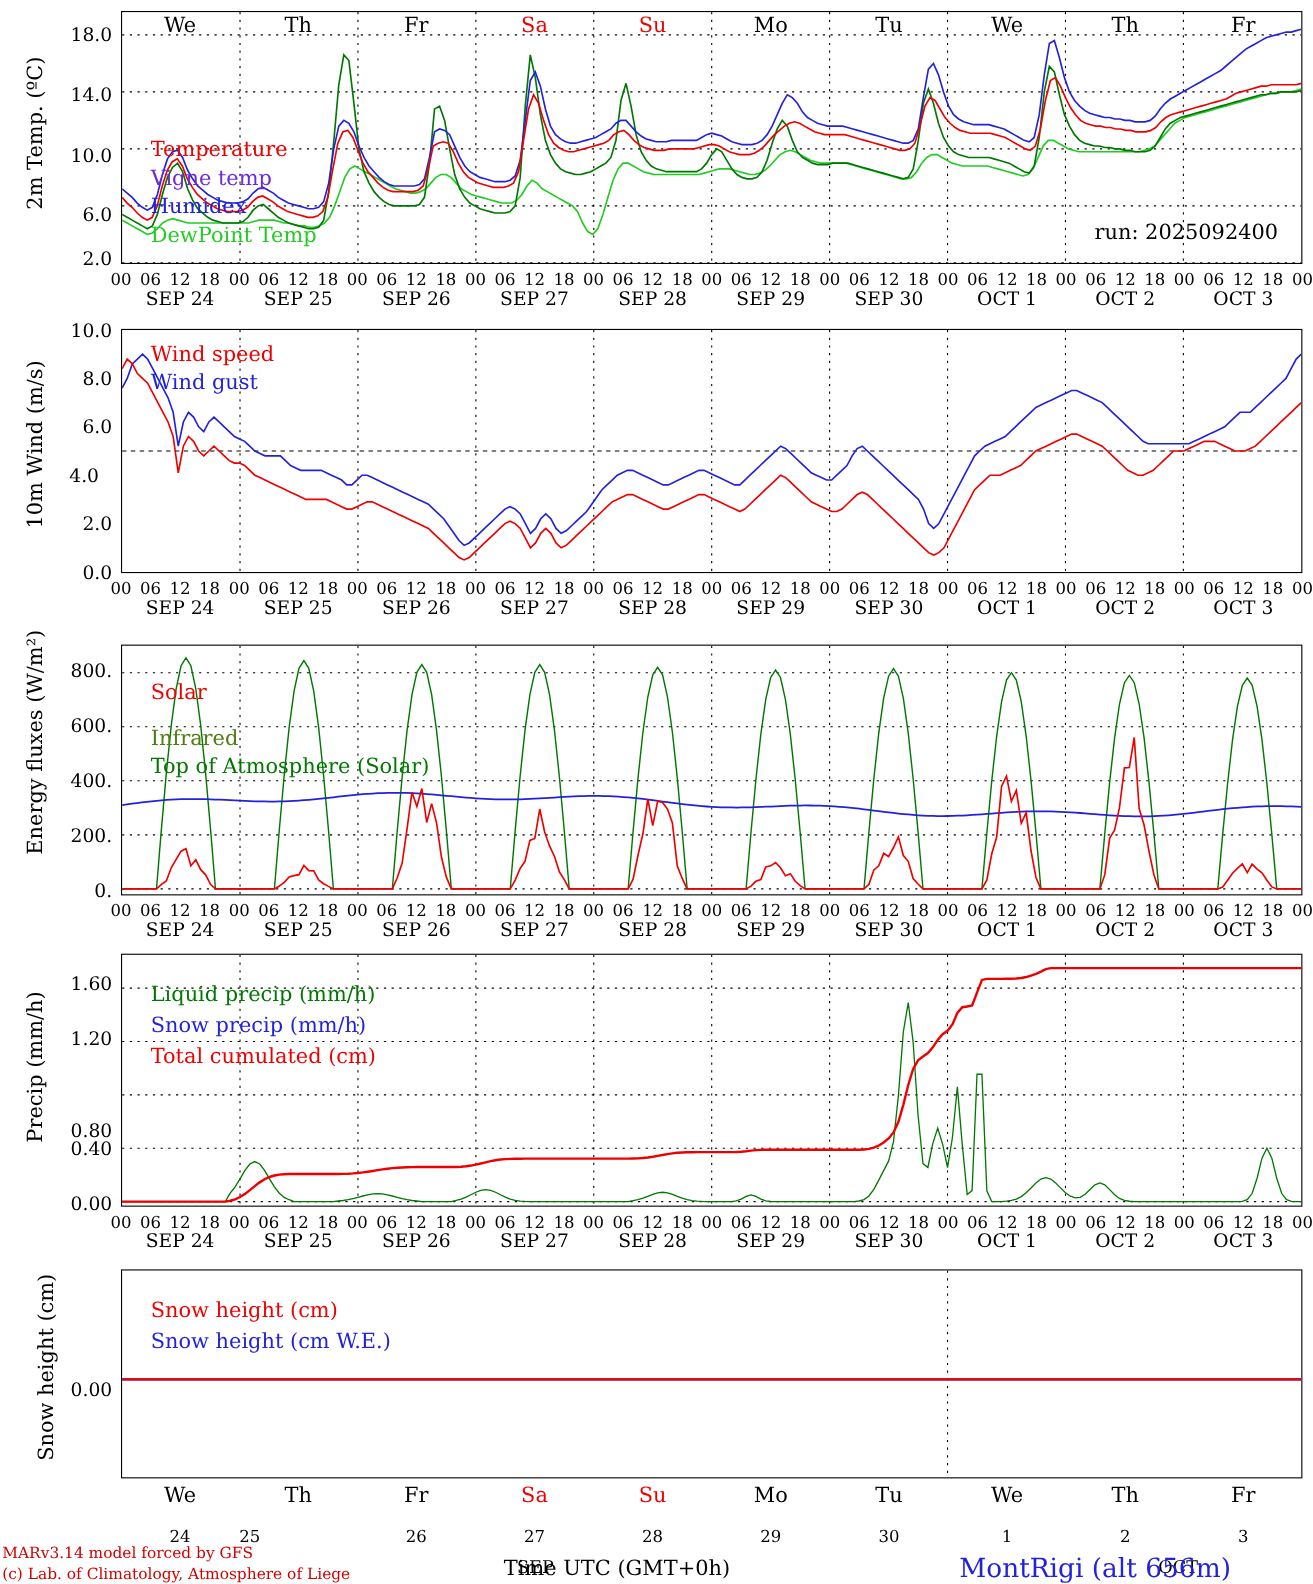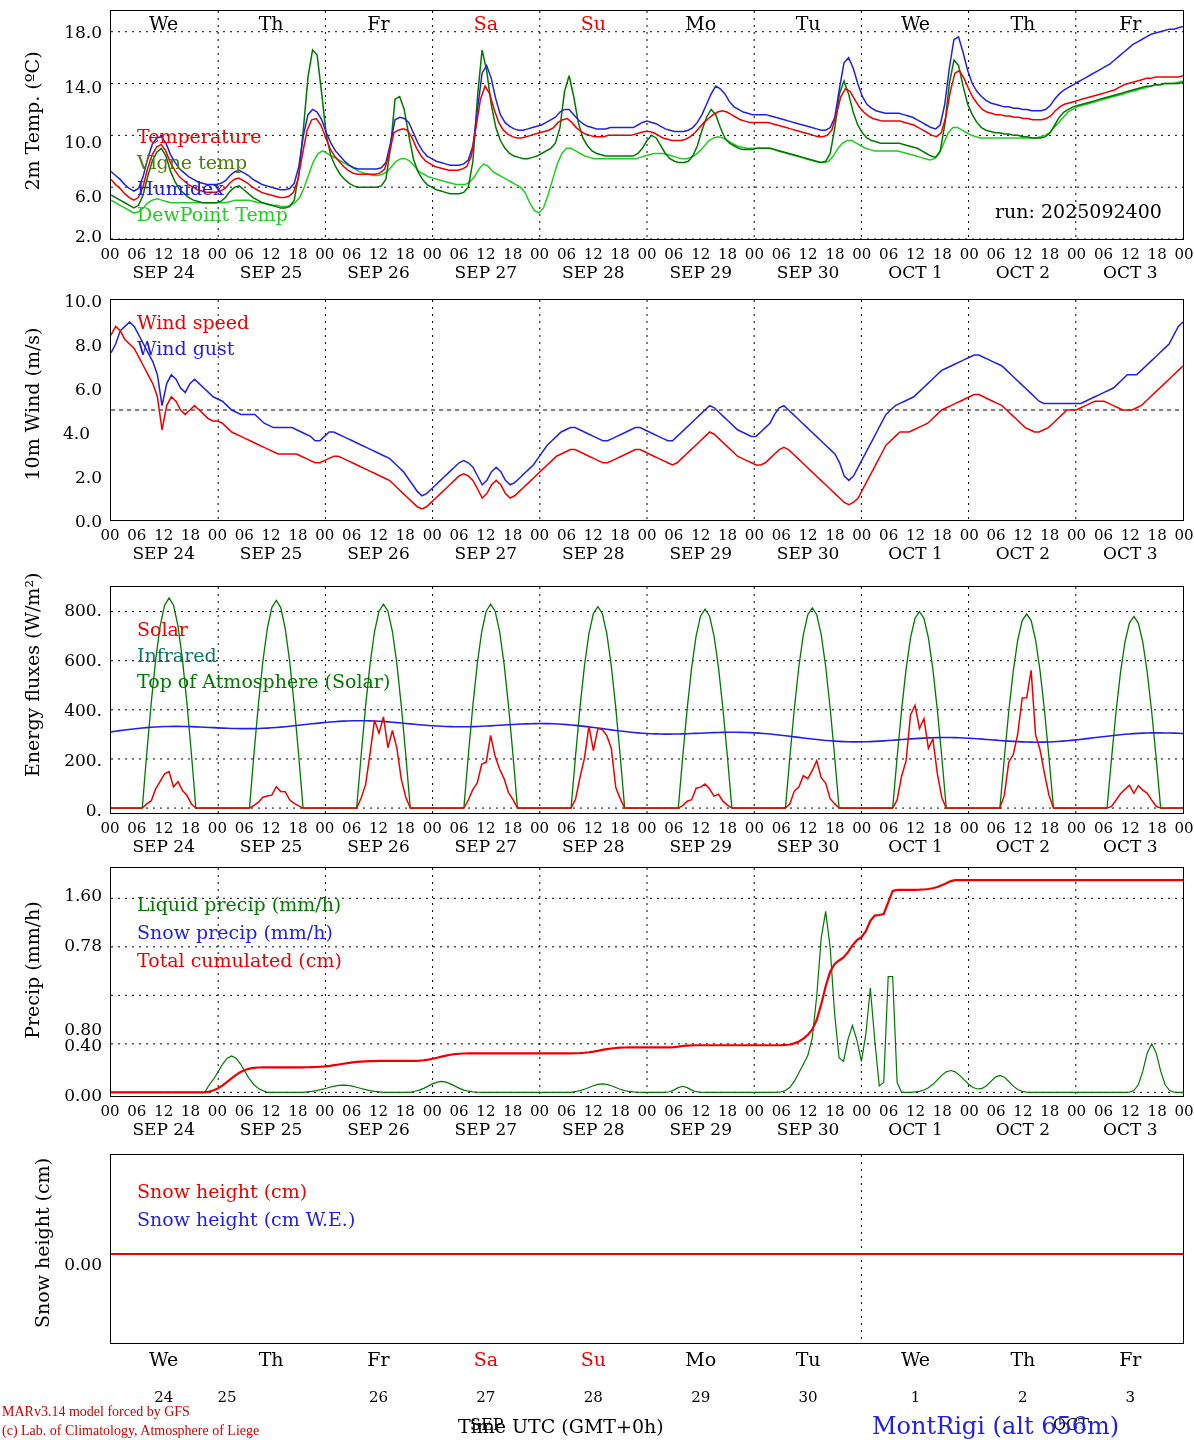--- a/index.html
+++ b/index.html
@@ -7,21 +7,21 @@
   .page{position:relative;width:1194px;height:1440px;}
   .panel{position:absolute;}
   .plotbox{position:absolute;border:1px solid #000;box-sizing:border-box;background:#fff;}
   .ylabel{position:absolute;transform-origin:center center;white-space:nowrap;font-size:19px;}
   .axrow{position:absolute;white-space:nowrap;font-size:15px;letter-spacing:0px;}
   .daylabel{position:absolute;font-size:17px;}
   .legend{position:absolute;font-size:19px;white-space:nowrap;}
   .tick{position:absolute;font-size:17px;text-align:right;}
   .dow{position:absolute;font-size:19px;}
   svg{display:block;}
-  .footL{position:absolute;font-size:14px;color:#d00000;white-space:nowrap;font-family:Liberation Serif, serif;}
+  .footL{position:absolute;font-size:14px;color:#d00000;white-space:nowrap;}
   .footC{position:absolute;font-size:19px;color:#000;white-space:nowrap;}
   .footR{position:absolute;font-size:24px;color:#2222dd;white-space:nowrap;}
   .runlabel{position:absolute;font-size:19px;color:#000;}
 </style>
 </head>
 <body>
 
 <div class="page">
 
   <div class="panel" style="left:0;top:0;width:1194px;height:283px;">
@@ -64,21 +64,21 @@
         <div class="dow" style="left: 539.6px; top: 12px; width: 107.4px; text-align: center; color: rgb(238, 0, 0);">Su</div>
         <div class="dow" style="left: 647px; top: 12px; width: 107.4px; text-align: center; color: rgb(0, 0, 0);">Mo</div>
         <div class="dow" style="left: 754.4px; top: 12px; width: 107.4px; text-align: center; color: rgb(0, 0, 0);">Tu</div>
         <div class="dow" style="left: 861.8px; top: 12px; width: 107.4px; text-align: center; color: rgb(0, 0, 0);">We</div>
         <div class="dow" style="left: 969.2px; top: 12px; width: 107.4px; text-align: center; color: rgb(0, 0, 0);">Th</div>
         <div class="dow" style="left: 1076.6px; top: 12px; width: 107.4px; text-align: center; color: rgb(0, 0, 0);">Fr</div>
       </div>
 
     <div class="legend" style="left:137px;top:125px;">
       <div style="color:#ee0000">Temperature</div>
-      <div style="color:#4d7c0f;margin-top:4px">Vigne temp</div>
+      <div style="color:#6d28d9;margin-top:4px">Vigne temp</div>
       <div style="color:#2222dd;margin-top:4px">Humidex</div>
       <div style="color:#22cc22;margin-top:4px">DewPoint Temp</div>
     </div>
 
     <div class="runlabel" style="left:995px;top:200px;">run: 2025092400</div>
 
     <div class="axrow" style="left: 110px; top: 245px; width: 1074px; position: absolute;">
         <span style="position: absolute; left: -13px; width: 26px; text-align: center; font-size: 15px;">00</span>
         <span style="position: absolute; left: 13.85px; width: 26px; text-align: center; font-size: 15px;">06</span>
         <span style="position: absolute; left: 40.7px; width: 26px; text-align: center; font-size: 15px;">12</span>
@@ -250,21 +250,21 @@
           <line x1="0" y1="73.69565217391303" x2="1072" y2="73.69565217391303" stroke="#000" stroke-width="1" stroke-dasharray="2,5"></line>
           <line x1="0" y1="24.565217391304344" x2="1072" y2="24.565217391304344" stroke="#000" stroke-width="1" stroke-dasharray="2,5"></line>
           <polyline points="0.00,221.09 4.47,221.09 8.93,221.09 13.40,221.09 17.87,221.09 22.33,221.09 26.80,221.09 31.27,221.09 35.73,166.73 40.20,116.07 44.67,72.57 49.13,39.19 53.60,18.21 58.07,11.05 62.53,18.21 67.00,39.19 71.47,72.57 75.93,116.07 80.40,166.73 84.87,221.09 89.33,221.09 93.80,221.09 98.27,221.09 102.73,221.09 107.20,221.09 111.67,221.09 116.13,221.09 120.60,221.09 125.07,221.09 129.53,221.09 134.00,221.09 138.47,221.09 142.93,167.36 147.40,117.30 151.87,74.31 156.33,41.32 160.80,20.58 165.27,13.51 169.73,20.58 174.20,41.32 178.67,74.31 183.13,117.30 187.60,167.36 192.07,221.09 196.53,221.09 201.00,221.09 205.47,221.09 209.93,221.09 214.40,221.09 218.87,221.09 223.33,221.09 227.80,221.09 232.27,221.09 236.73,221.09 241.20,221.09 245.67,221.09 250.13,168.32 254.60,119.14 259.07,76.91 263.53,44.51 268.00,24.14 272.47,17.20 276.93,24.14 281.40,44.51 285.87,76.91 290.33,119.14 294.80,168.32 299.27,221.09 303.73,221.09 308.20,221.09 312.67,221.09 317.13,221.09 321.60,221.09 326.07,221.09 330.53,221.09 335.00,221.09 339.47,221.09 343.93,221.09 348.40,221.09 352.87,221.09 357.33,168.32 361.80,119.14 366.27,76.91 370.73,44.51 375.20,24.14 379.67,17.20 384.13,24.14 388.60,44.51 393.07,76.91 397.53,119.14 402.00,168.32 406.47,221.09 410.93,221.09 415.40,221.09 419.87,221.09 424.33,221.09 428.80,221.09 433.27,221.09 437.73,221.09 442.20,221.09 446.67,221.09 451.13,221.09 455.60,221.09 460.07,221.09 464.53,168.95 469.00,120.37 473.47,78.65 477.93,46.64 482.40,26.52 486.87,19.65 491.33,26.52 495.80,46.64 500.27,78.65 504.73,120.37 509.20,168.95 513.67,221.09 518.13,221.09 522.60,221.09 527.07,221.09 531.53,221.09 536.00,221.09 540.47,221.09 544.93,221.09 549.40,221.09 553.87,221.09 558.33,221.09 562.80,221.09 567.27,221.09 571.73,169.59 576.20,121.60 580.67,80.39 585.13,48.77 589.60,28.89 594.07,22.11 598.53,28.89 603.00,48.77 607.47,80.39 611.93,121.60 616.40,169.59 620.87,221.09 625.33,221.09 629.80,221.09 634.27,221.09 638.73,221.09 643.20,221.09 647.67,221.09 652.13,221.09 656.60,221.09 661.07,221.09 665.53,221.09 670.00,221.09 674.47,221.09 678.93,169.27 683.40,120.98 687.87,79.52 692.33,47.70 696.80,27.70 701.27,20.88 705.73,27.70 710.20,47.70 714.67,79.52 719.13,120.98 723.60,169.27 728.07,221.09 732.53,221.09 737.00,221.09 741.47,221.09 745.93,221.09 750.40,221.09 754.87,221.09 759.33,221.09 763.80,221.09 768.27,221.09 772.73,221.09 777.20,221.09 781.67,221.09 786.13,170.22 790.60,122.83 795.07,82.13 799.53,50.89 804.00,31.26 808.47,24.57 812.93,31.26 817.40,50.89 821.87,82.13 826.33,122.83 830.80,170.22 835.27,221.09 839.73,221.09 844.20,221.09 848.67,221.09 853.13,221.09 857.60,221.09 862.07,221.09 866.53,221.09 871.00,221.09 875.47,221.09 879.93,221.09 884.40,221.09 888.87,221.09 893.33,170.86 897.80,124.05 902.27,83.86 906.73,53.02 911.20,33.63 915.67,27.02 920.13,33.63 924.60,53.02 929.07,83.86 933.53,124.05 938.00,170.86 942.47,221.09 946.93,221.09 951.40,221.09 955.87,221.09 960.33,221.09 964.80,221.09 969.27,221.09 973.73,221.09 978.20,221.09 982.67,221.09 987.13,221.09 991.60,221.09 996.07,221.09 1000.53,171.49 1005.00,125.28 1009.47,85.60 1013.93,55.15 1018.40,36.01 1022.87,29.48 1027.33,36.01 1031.80,55.15 1036.27,85.60 1040.73,125.28 1045.20,171.49 1049.67,221.09 1054.13,221.09 1058.60,221.09 1063.07,221.09 1067.53,221.09 1072.00,221.09" fill="none" stroke="#007700" stroke-width="1.3"></polyline>
           <polyline points="0.00,144.87 4.47,144.26 8.93,143.65 13.40,143.06 17.87,142.50 22.33,141.97 26.80,141.47 31.27,141.02 35.73,140.62 40.20,140.27 44.67,139.98 49.13,139.75 53.60,139.57 58.07,139.46 62.53,139.40 67.00,139.39 71.47,139.44 75.93,139.53 80.40,139.66 84.87,139.83 89.33,140.02 93.80,140.23 98.27,140.45 102.73,140.67 107.20,140.89 111.67,141.09 116.13,141.28 120.60,141.43 125.07,141.55 129.53,141.63 134.00,141.67 138.47,141.66 142.93,141.59 147.40,141.47 151.87,141.30 156.33,141.08 160.80,140.80 165.27,140.48 169.73,140.11 174.20,139.70 178.67,139.26 183.13,138.80 187.60,138.31 192.07,137.81 196.53,137.31 201.00,136.82 205.47,136.33 209.93,135.87 214.40,135.44 218.87,135.04 223.33,134.69 227.80,134.39 232.27,134.13 236.73,133.94 241.20,133.81 245.67,133.74 250.13,133.73 254.60,133.78 259.07,133.89 263.53,134.07 268.00,134.29 272.47,134.56 276.93,134.88 281.40,135.23 285.87,135.62 290.33,136.02 294.80,136.44 299.27,136.86 303.73,137.28 308.20,137.68 312.67,138.07 317.13,138.43 321.60,138.76 326.07,139.05 330.53,139.30 335.00,139.50 339.47,139.65 343.93,139.75 348.40,139.79 352.87,139.79 357.33,139.73 361.80,139.63 366.27,139.48 370.73,139.29 375.20,139.07 379.67,138.83 384.13,138.56 388.60,138.29 393.07,138.01 397.53,137.73 402.00,137.47 406.47,137.23 410.93,137.01 415.40,136.84 419.87,136.70 424.33,136.61 428.80,136.57 433.27,136.59 437.73,136.67 442.20,136.81 446.67,137.01 451.13,137.27 455.60,137.58 460.07,137.96 464.53,138.38 469.00,138.85 473.47,139.36 477.93,139.90 482.40,140.47 486.87,141.06 491.33,141.66 495.80,142.26 500.27,142.85 504.73,143.43 509.20,143.98 513.67,144.50 518.13,144.99 522.60,145.44 527.07,145.84 531.53,146.18 536.00,146.48 540.47,146.71 544.93,146.89 549.40,147.01 553.87,147.08 558.33,147.10 562.80,147.07 567.27,146.99 571.73,146.88 576.20,146.73 580.67,146.57 585.13,146.38 589.60,146.19 594.07,146.00 598.53,145.81 603.00,145.64 607.47,145.49 611.93,145.38 616.40,145.30 620.87,145.26 625.33,145.27 629.80,145.33 634.27,145.44 638.73,145.61 643.20,145.83 647.67,146.11 652.13,146.44 656.60,146.82 661.07,147.24 665.53,147.71 670.00,148.21 674.47,148.74 678.93,149.29 683.40,149.85 687.87,150.41 692.33,150.97 696.80,151.52 701.27,152.05 705.73,152.55 710.20,153.02 714.67,153.44 719.13,153.81 723.60,154.14 728.07,154.40 732.53,154.61 737.00,154.75 741.47,154.84 745.93,154.86 750.40,154.82 754.87,154.72 759.33,154.58 763.80,154.38 768.27,154.14 772.73,153.87 777.20,153.57 781.67,153.24 786.13,152.91 790.60,152.57 795.07,152.23 799.53,151.91 804.00,151.61 808.47,151.33 812.93,151.08 817.40,150.88 821.87,150.71 826.33,150.60 830.80,150.53 835.27,150.52 839.73,150.56 844.20,150.65 848.67,150.79 853.13,150.97 857.60,151.20 862.07,151.47 866.53,151.77 871.00,152.09 875.47,152.43 879.93,152.79 884.40,153.14 888.87,153.49 893.33,153.83 897.80,154.14 902.27,154.42 906.73,154.67 911.20,154.88 915.67,155.03 920.13,155.13 924.60,155.18 929.07,155.16 933.53,155.08 938.00,154.94 942.47,154.74 946.93,154.48 951.40,154.16 955.87,153.80 960.33,153.38 964.80,152.92 969.27,152.43 973.73,151.91 978.20,151.37 982.67,150.82 987.13,150.26 991.60,149.71 996.07,149.18 1000.53,148.67 1005.00,148.18 1009.47,147.73 1013.93,147.32 1018.40,146.96 1022.87,146.64 1027.33,146.38 1031.80,146.17 1036.27,146.02 1040.73,145.92 1045.20,145.88 1049.67,145.88 1054.13,145.93 1058.60,146.02 1063.07,146.15 1067.53,146.31 1072.00,146.48" fill="none" stroke="#2222dd" stroke-width="1.6"></polyline>
           <polyline points="0.00,221.09 4.47,221.09 8.93,221.09 13.40,221.09 17.87,221.09 22.33,221.09 26.80,221.09 31.27,221.09 35.73,216.91 40.20,213.94 44.67,201.87 49.13,194.31 53.60,186.76 58.07,184.57 62.53,199.99 67.00,194.56 71.47,203.63 75.93,208.30 80.40,216.95 84.87,221.09 89.33,221.09 93.80,221.09 98.27,221.09 102.73,221.09 107.20,221.09 111.67,221.09 116.13,221.09 120.60,221.09 125.07,221.09 129.53,221.09 134.00,221.09 138.47,221.09 142.93,218.52 147.40,215.20 151.87,210.26 156.33,209.06 160.80,208.14 165.27,199.69 169.73,204.50 174.20,204.68 178.67,212.86 183.13,216.36 187.60,218.80 192.07,221.09 196.53,221.09 201.00,221.09 205.47,221.09 209.93,221.09 214.40,221.09 218.87,221.09 223.33,221.09 227.80,221.09 232.27,221.09 236.73,221.09 241.20,221.09 245.67,221.09 250.13,211.01 254.60,197.62 259.07,166.32 263.53,133.20 268.00,146.18 272.47,129.86 276.93,160.71 281.40,143.53 285.87,161.07 290.33,192.34 294.80,210.38 299.27,221.09 303.73,221.09 308.20,221.09 312.67,221.09 317.13,221.09 321.60,221.09 326.07,221.09 330.53,221.09 335.00,221.09 339.47,221.09 343.93,221.09 348.40,221.09 352.87,221.09 357.33,213.04 361.80,202.63 366.27,196.02 370.73,177.01 375.20,175.18 379.67,148.49 384.13,169.36 388.60,182.01 393.07,191.60 397.53,205.57 402.00,212.69 406.47,221.09 410.93,221.09 415.40,221.09 419.87,221.09 424.33,221.09 428.80,221.09 433.27,221.09 437.73,221.09 442.20,221.09 446.67,221.09 451.13,221.09 455.60,221.09 460.07,221.09 464.53,212.31 469.00,190.47 473.47,171.00 477.93,139.17 482.40,163.53 486.87,141.46 491.33,142.60 495.80,148.54 500.27,161.23 504.73,200.29 509.20,211.61 513.67,221.09 518.13,221.09 522.60,221.09 527.07,221.09 531.53,221.09 536.00,221.09 540.47,221.09 544.93,221.09 549.40,221.09 553.87,221.09 558.33,221.09 562.80,221.09 567.27,221.09 571.73,218.60 576.20,214.19 580.67,212.66 585.13,201.21 589.60,200.12 594.07,197.06 598.53,201.83 603.00,209.12 607.47,207.25 611.93,214.18 616.40,218.08 620.87,221.09 625.33,221.09 629.80,221.09 634.27,221.09 638.73,221.09 643.20,221.09 647.67,221.09 652.13,221.09 656.60,221.09 661.07,221.09 665.53,221.09 670.00,221.09 674.47,221.09 678.93,216.84 683.40,203.86 687.87,200.09 692.33,188.75 696.80,191.67 701.27,183.46 705.73,173.78 710.20,190.76 714.67,196.02 719.13,211.71 723.60,216.64 728.07,221.09 732.53,221.09 737.00,221.09 741.47,221.09 745.93,221.09 750.40,221.09 754.87,221.09 759.33,221.09 763.80,221.09 768.27,221.09 772.73,221.09 777.20,221.09 781.67,221.09 786.13,212.88 790.60,189.18 795.07,173.97 799.53,127.84 804.00,118.47 808.47,141.46 812.93,131.56 817.40,161.41 821.87,151.89 826.33,186.64 830.80,210.71 835.27,221.09 839.73,221.09 844.20,221.09 848.67,221.09 853.13,221.09 857.60,221.09 862.07,221.09 866.53,221.09 871.00,221.09 875.47,221.09 879.93,221.09 884.40,221.09 888.87,221.09 893.33,208.38 897.80,174.91 902.27,167.77 906.73,146.99 911.20,111.01 915.67,110.75 920.13,83.42 924.60,147.99 929.07,163.00 933.53,186.82 938.00,208.21 942.47,221.09 946.93,221.09 951.40,221.09 955.87,221.09 960.33,221.09 964.80,221.09 969.27,221.09 973.73,221.09 978.20,221.09 982.67,221.09 987.13,221.09 991.60,221.09 996.07,221.09 1000.53,219.36 1005.00,213.26 1009.47,206.84 1013.93,202.39 1018.40,198.28 1022.87,206.32 1027.33,198.62 1031.80,203.09 1036.27,206.38 1040.73,213.18 1045.20,219.31 1049.67,221.09 1054.13,221.09 1058.60,221.09 1063.07,221.09 1067.53,221.09 1072.00,221.09" fill="none" stroke="#ee0000" stroke-width="1.5"></polyline>
         </svg>
     </div>
 
     <div class="legend" style="left:137px;top:52px;">
       <div style="color:#ee0000">Solar</div>
-      <div style="color:#0f766e;margin-top:4px">Infrared</div>
+      <div style="color:#4d7c0f;margin-top:20px">Infrared</div>
       <div style="color:#007700;margin-top:4px">Top of Atmosphere (Solar)</div>
     </div>
 
     <div class="axrow" style="left: 110px; top: 253px; width: 1074px; position: absolute;">
         <span style="position: absolute; left: -13px; width: 26px; text-align: center; font-size: 15px;">00</span>
         <span style="position: absolute; left: 13.85px; width: 26px; text-align: center; font-size: 15px;">06</span>
         <span style="position: absolute; left: 40.7px; width: 26px; text-align: center; font-size: 15px;">12</span>
         <span style="position: absolute; left: 67.55px; width: 26px; text-align: center; font-size: 15px;">18</span>
         <span style="position: absolute; left: 94.4px; width: 26px; text-align: center; font-size: 15px;">00</span>
         <span style="position: absolute; left: 121.25px; width: 26px; text-align: center; font-size: 15px;">06</span>
@@ -315,21 +315,21 @@
         <div class="daylabel" style="left: 861.8px; top: 270px; width: 107.4px; text-align: center;">OCT  1</div>
         <div class="daylabel" style="left: 969.2px; top: 270px; width: 107.4px; text-align: center;">OCT  2</div>
         <div class="daylabel" style="left: 1076.6px; top: 270px; width: 107.4px; text-align: center;">OCT  3</div>
       </div>
   </div>
 
   <div class="panel" style="left:0;top:849px;width:1194px;height:283px;">
     <div class="ylabel" style="left:-48px;top:110px;width:160px;text-align:center;transform:rotate(-90deg);">Precip (mm/h)</div>
 
     <div class="tick" style="left:22px;top:36px;width:80px;">1.60</div>
-    <div class="tick" style="left:22px;top:86px;width:80px;">0.78</div>
+    <div class="tick" style="left:22px;top:86px;width:80px;">1.20</div>
     <div class="tick" style="left:22px;top:136px;width:80px;margin-top:34px;">0.80</div>
     <div class="tick" style="left:22px;top:186px;width:80px;">0.40</div>
     <div class="tick" style="left:22px;top:236px;width:80px;">0.00</div>
 
     <div class="plotbox" style="left:110px;top:18px;width:1074px;height:230px;">
       <svg id="svg-precip" width="1072" height="228" viewBox="0 0 1072 228" preserveAspectRatio="none">
           <line x1="107.2" y1="0" x2="107.2" y2="228" stroke="#000" stroke-width="1" stroke-dasharray="2,5"></line>
           <line x1="214.4" y1="0" x2="214.4" y2="228" stroke="#000" stroke-width="1" stroke-dasharray="2,5"></line>
           <line x1="321.6" y1="0" x2="321.6" y2="228" stroke="#000" stroke-width="1" stroke-dasharray="2,5"></line>
           <line x1="428.8" y1="0" x2="428.8" y2="228" stroke="#000" stroke-width="1" stroke-dasharray="2,5"></line>

